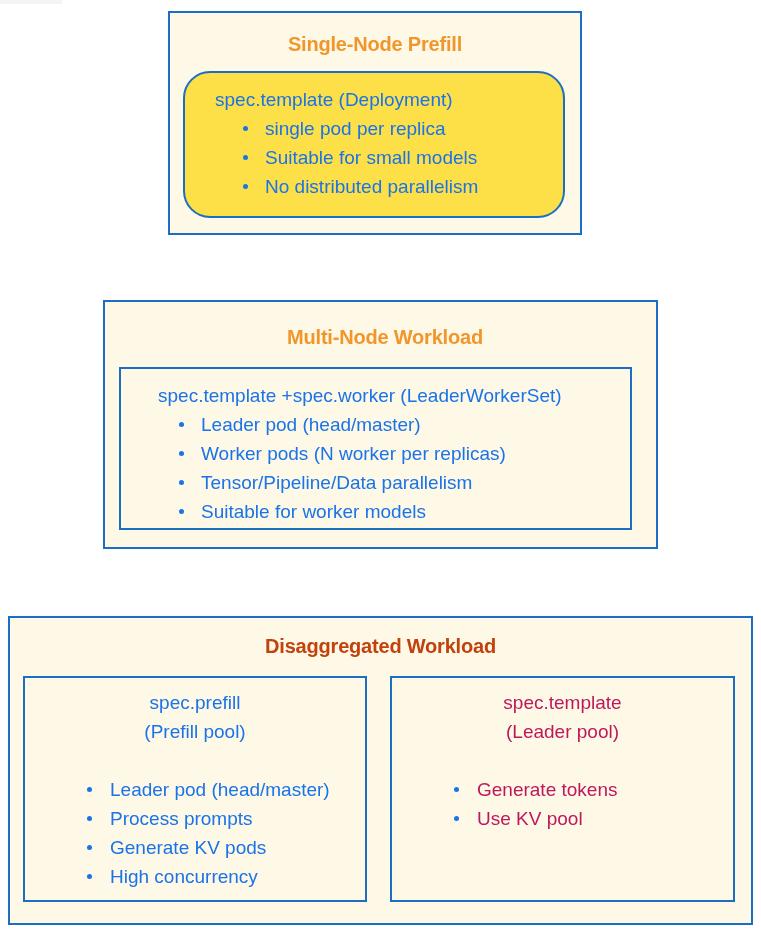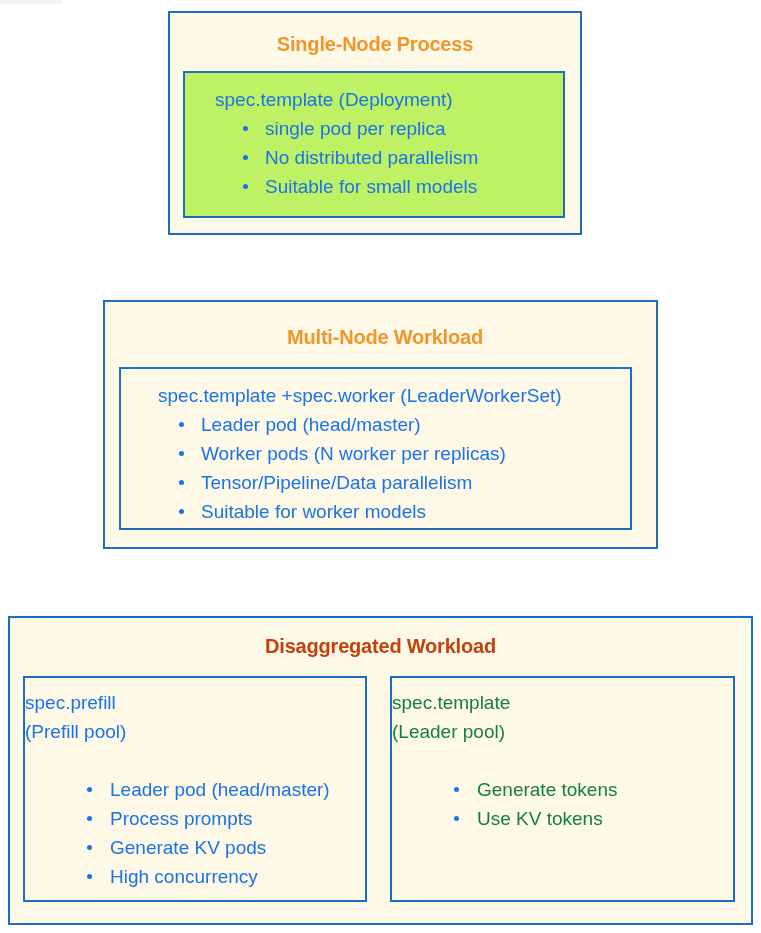--- a/index.html
+++ b/index.html
@@ -38,20 +38,21 @@
     color: #1A73E8;
     font-size: 19px;
     padding-top: 12px;
   }
   .inner-heading {
     line-height: 29px;
     padding-left: 30px;
     white-space: nowrap;
   }
   .inner-heading.centered {
+    text-align: center;
     padding-left: 0;
   }
   ul.bullets {
     list-style: none;
     padding-left: 58px;
     margin-top: 0;
   }
   ul.bullets.gap-top { margin-top: 29px; }
   ul.bullets.wide-indent { padding-left: 62px; }
   li.bullet {
@@ -87,35 +88,35 @@
   .inner-prefill { left: 13px; top: 58px; width: 344px; height: 226px; }
   .inner-decode { left: 380px; top: 58px; width: 345px; height: 226px; }
 </style>
 </head>
 <body>
 
 <div class="canvas">
   <div class="artifact"></div>
 
   <div class="box box1" style="background: rgb(253, 249, 230); border-color: rgb(27, 110, 194);">
-    <div class="box-title" style="color: rgb(240, 150, 43);">Single-Node Process</div>
-    <div class="inner inner1" style="background: #bef264; border-color: rgb(27, 110, 194); color: rgb(26, 115, 232);">
+    <div class="box-title" style="color: rgb(240, 150, 43);">Single-Node Prefill</div>
+    <div class="inner inner1" style="background: #fde047; border-color: rgb(27, 110, 194); color: rgb(26, 115, 232); border-radius: 27px;">
       <div class="inner-heading">spec.template (Deployment)</div>
       <ul class="bullets">
         <li class="bullet">
           <span class="dot" style="background: rgb(26, 115, 232);"></span>
           <span>single pod per replica</span>
         </li>
         <li class="bullet">
           <span class="dot" style="background: rgb(26, 115, 232);"></span>
-          <span>No distributed parallelism</span>
+          <span>Suitable for small models</span>
         </li>
         <li class="bullet">
           <span class="dot" style="background: rgb(26, 115, 232);"></span>
-          <span>Suitable for small models</span>
+          <span>No distributed parallelism</span>
         </li>
       </ul>
     </div>
   </div>
 
   <div class="box box2" style="background: rgb(253, 249, 230); border-color: rgb(27, 110, 194);">
     <div class="box-title" style="color: rgb(240, 150, 43); padding-left: 9px;">Multi-Node Workload</div>
     <div class="inner inner2" style="background: rgb(253, 249, 230); border-color: rgb(27, 110, 194); color: rgb(26, 115, 232);">
       <div class="inner-heading">spec.template +spec.worker (LeaderWorkerSet)</div>
       <ul class="bullets">
@@ -158,28 +159,28 @@
           <span class="dot" style="background: rgb(26, 115, 232);"></span>
           <span>Generate KV pods</span>
         </li>
         <li class="bullet">
           <span class="dot" style="background: rgb(26, 115, 232);"></span>
           <span>High concurrency</span>
         </li>
       </ul>
     </div>
 
-    <div class="inner inner3 inner-decode" style="background: rgb(253, 249, 230); border-color: rgb(27, 110, 194); color: #15803d;">
+    <div class="inner inner3 inner-decode" style="background: rgb(253, 249, 230); border-color: rgb(27, 110, 194); color: #be185d;">
       <div class="inner-heading centered">spec.template</div>
       <div class="inner-heading centered">(Leader pool)</div>
       <ul class="bullets gap-top wide-indent">
         <li class="bullet">
           <span class="dot" style="background: rgb(26, 115, 232);"></span>
           <span>Generate tokens</span>
         </li>
         <li class="bullet">
           <span class="dot" style="background: rgb(26, 115, 232);"></span>
-          <span>Use KV tokens</span>
+          <span>Use KV pool</span>
         </li>
       </ul>
     </div>
   </div>
 </div>
 
 </body></html>

